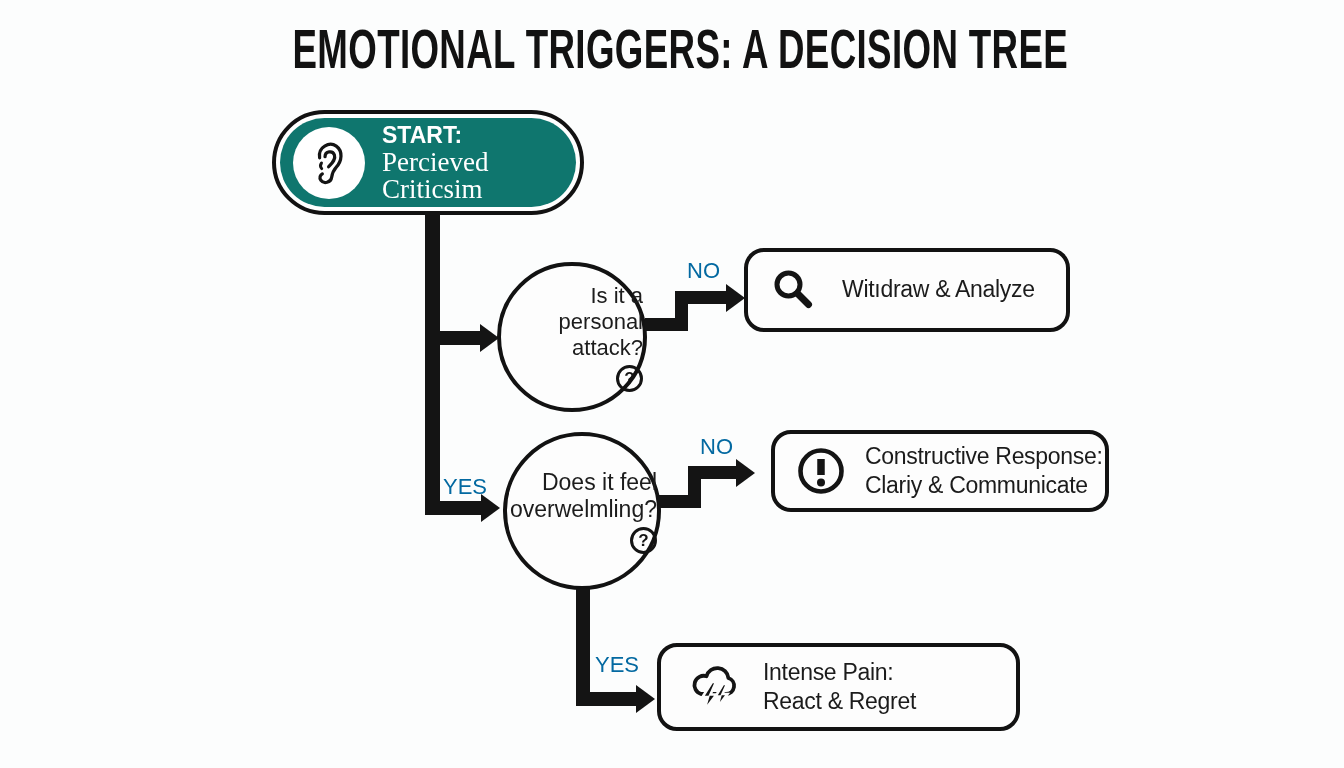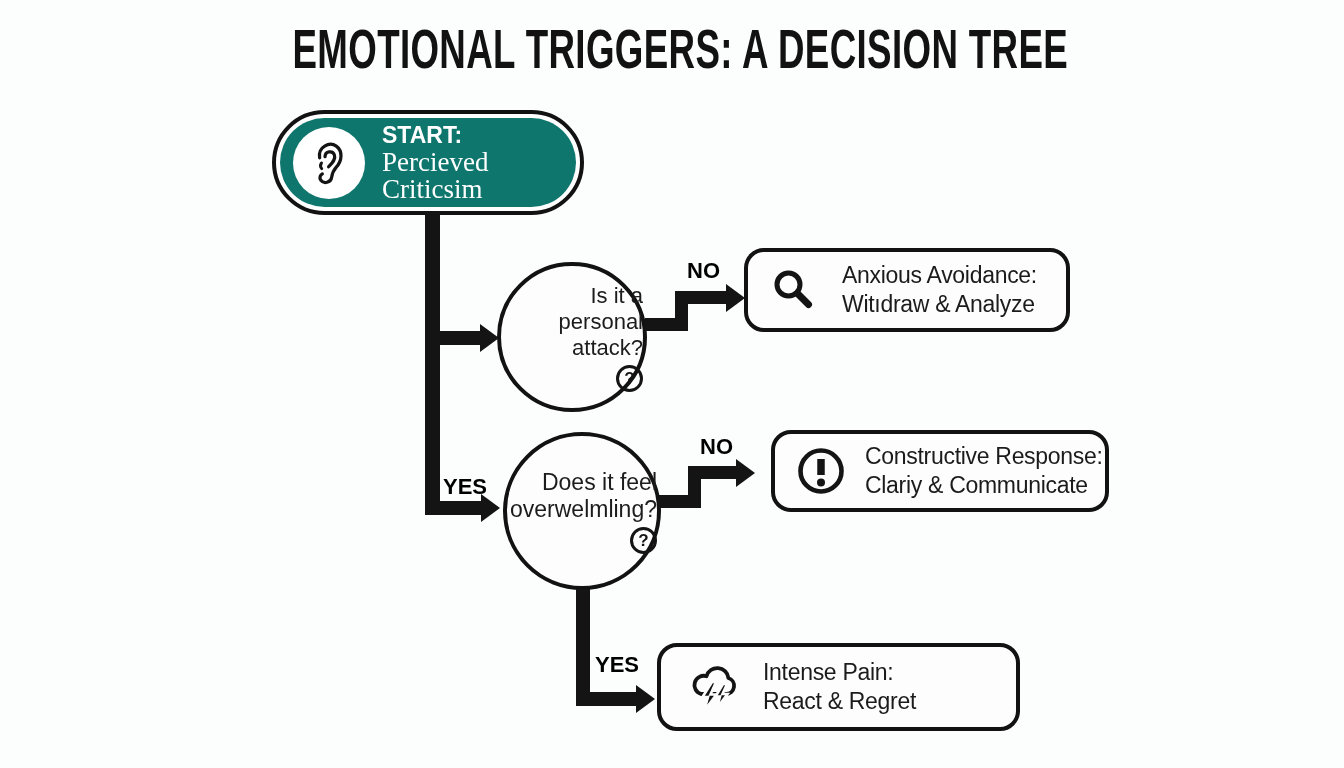--- a/index.html
+++ b/index.html
@@ -49,21 +49,21 @@
   .start-line2 { font-size: 27px; font-weight: 400; font-family: Liberation Serif, serif; }
   
   .bar { position: absolute; background: #141414; }
   .arrow-right {
     position: absolute; width: 0; height: 0;
     border-top: 14px solid transparent;
     border-bottom: 14px solid transparent;
     border-left: 19px solid #141414;
   }
   .edge-label {
-    position: absolute; font-size: 22px; font-weight: 700; color: #000000;
+    position: absolute; font-size: 22px; font-weight: 400; color: #0369a1;
   }
   
   .circle-node {
     position: absolute; border-radius: 50%;
     background: #fdfdfd; border: 4.5px solid #121212;
     display: flex; flex-direction: column;
     align-items: flex-end; justify-content: center;
     text-align: center; color: #1c1c1c;
   }
   .circle-node .q-line { display: block; }
@@ -133,21 +133,20 @@
   <div class="edge-label" style="left:687px; top:258px;">NO</div>
 
   <div class="box-node" id="outcome-1">
     <div class="box-icon">
       <svg width="48" height="48" viewBox="0 0 48 48" fill="none">
         <circle cx="18.5" cy="18.5" r="11.5" stroke="#141414" stroke-width="5"></circle>
         <line x1="27.5" y1="27.5" x2="38.5" y2="38.5" stroke="#141414" stroke-width="7" stroke-linecap="round"></line>
       </svg>
     </div>
     <div class="box-text">
-      <div>Anxious Avoidance:</div>
       <div>Witıdraw &amp; Analyze</div>
     </div>
   </div>
 
   <div class="edge-label" style="left:443px; top:474px;">YES</div>
   <div class="bar" style="left:425px; top:501px; width:58px; height:14px;"></div>
   <div class="arrow-right" style="left:481px; top:494px;"></div>
 
   <div class="circle-node" id="decision-2">
     <span class="q-line">Does it feel</span>

